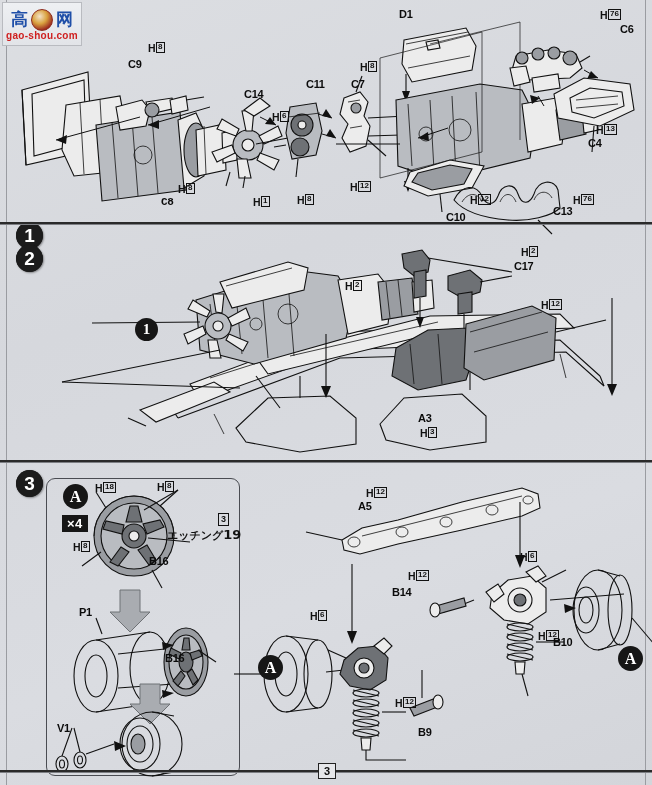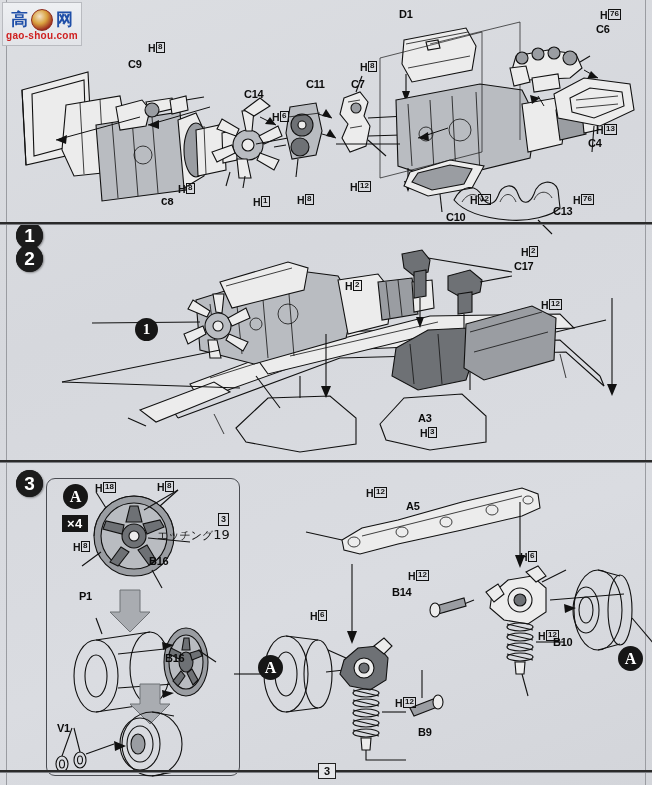--- a/index.html
+++ b/index.html
@@ -23,22 +23,22 @@
             font-family:"Liberation Serif",serif;}
   .qty-badge{position:absolute;background:#161616;color:#fff;font-weight:bold;
             font-size:13px;padding:1px 5px;letter-spacing:.5px;}
 
   .lbl{position:absolute;font-weight:bold;color:#0b0b0b;white-space:nowrap;}
   .lbl-big{font-size:11px;letter-spacing:-.3px;}
   .hlbl{position:absolute;font-size:10.5px;font-weight:bold;color:#111;
         white-space:nowrap;display:flex;align-items:flex-start;gap:0px;}
   .hlbl .bx{border:1px solid #111;font-size:8px;line-height:8.5px;
         padding:0 1px;margin-left:.5px;display:inline-block;background:transparent;}
-  .jp{position:absolute;font-size:11px;font-weight:normal;color:#111;white-space:nowrap;
-      font-family:"DejaVu Sans",sans-serif;}
+  .jp{position:absolute;font-size:11px;font-weight:bold;color:#111;white-space:nowrap;
+      font-family:"DejaVu Sans",sans-serif;margin-left:10px;}
   .boxnum{position:absolute;border:1px solid #111;font-size:9px;line-height:9px;
       padding:1px 2px;font-weight:bold;color:#111;}
 
   .inset{position:absolute;border:1.5px solid #4a4c52;border-radius:9px;background:transparent;}
   .pagebox{position:absolute;border:1.5px solid #222;background:#e6e7ea;
       font-size:11px;font-weight:bold;color:#111;padding:1px 5px;}
 
   .wm{position:absolute;left:2px;top:2px;width:78px;height:42px;
       background:linear-gradient(#eef0f3,#e2e4e8);border:1px solid #b9bbc0;
       display:flex;align-items:center;justify-content:center;flex-direction:column;gap:0px;
@@ -257,21 +257,21 @@
       <span>H</span>
       <span class="bx">8</span>
     </div>
   <div class="hlbl" style="left:350px;top:181px;">
       <span>H</span>
       <span class="bx">12</span>
     </div>
 
   <div class="lbl lbl-big" style="left:399px;top:8px;">D1</div>
 
-  <div class="lbl lbl-big" style="left:596px;top:23px;">C6</div>
+  <div class="lbl lbl-big" style="left:620px;top:23px;">C6</div>
   <div class="hlbl" style="left:600px;top:9px;">
       <span>H</span>
       <span class="bx">76</span>
     </div>
 
   <div class="lbl lbl-big" style="left:588px;top:137px;">C4</div>
   <div class="hlbl" style="left:596px;top:124px;">
       <span>H</span>
       <span class="bx">13</span>
     </div>
@@ -483,21 +483,21 @@
     </div>
   <div class="hlbl" style="left:73px;top:541px;">
       <span>H</span>
       <span class="bx">8</span>
     </div>
 
   <div class="jp" style="left:157px;top:527px;"><span>エッチング</span><span style="font-size:13px;">19</span></div>
   <div class="boxnum" style="left:218px;top:513px;">3</div>
 
   <div class="lbl lbl-big" style="left:149px;top:555px;">B16</div>
-  <div class="lbl lbl-big" style="left:79px;top:590px;">P1</div>
+  <div class="lbl lbl-big" style="left:79px;top:606px;">P1</div>
   <div class="lbl lbl-big" style="left:165px;top:652px;">B16</div>
   <div class="lbl lbl-big" style="left:57px;top:722px;">V1</div>
 
   <svg class="art" style="left:248px;top:478px;width:404px;height:300px;">
 
     <g transform="translate(94,10)">
       <path class="fillw" d="M0 52 L20 40 L56 32 L120 14 L180 0 L196 6 L198 20 L180 28 L120 42 L56 56 L18 66 L2 62 Z"></path>
       <ellipse class="ln-t" cx="12" cy="54" rx="6" ry="5"></ellipse>
       <ellipse class="ln-t" cx="60" cy="44" rx="6" ry="5"></ellipse>
       <ellipse class="ln-t" cx="104" cy="34" rx="6" ry="5"></ellipse>
@@ -574,21 +574,21 @@
       <ellipse class="ln" cx="40" cy="32" rx="24" ry="40"></ellipse>
       <ellipse class="ln" cx="28" cy="32" rx="13" ry="23"></ellipse>
       <ellipse class="ln" cx="28" cy="32" rx="7" ry="13"></ellipse>
       <path class="ln" d="M40 -8 L62 -2 M40 72 L62 66"></path>
       <ellipse class="ln" cx="62" cy="32" rx="12" ry="35"></ellipse>
       <path class="arrow" d="M18 30 l-12 -4 l1 9 z"></path>
       <path class="ln" d="M74 40 L96 66"></path>
     </g>
   </svg>
 
-  <div class="lbl lbl-big" style="left:358px;top:500px;margin-left:48px;">A5</div>
+  <div class="lbl lbl-big" style="left:358px;top:500px;">A5</div>
   <div class="hlbl" style="left:366px;top:487px;">
       <span>H</span>
       <span class="bx">12</span>
     </div>
 
   <div class="lbl lbl-big" style="left:392px;top:586px;">B14</div>
   <div class="hlbl" style="left:408px;top:570px;">
       <span>H</span>
       <span class="bx">12</span>
     </div>

